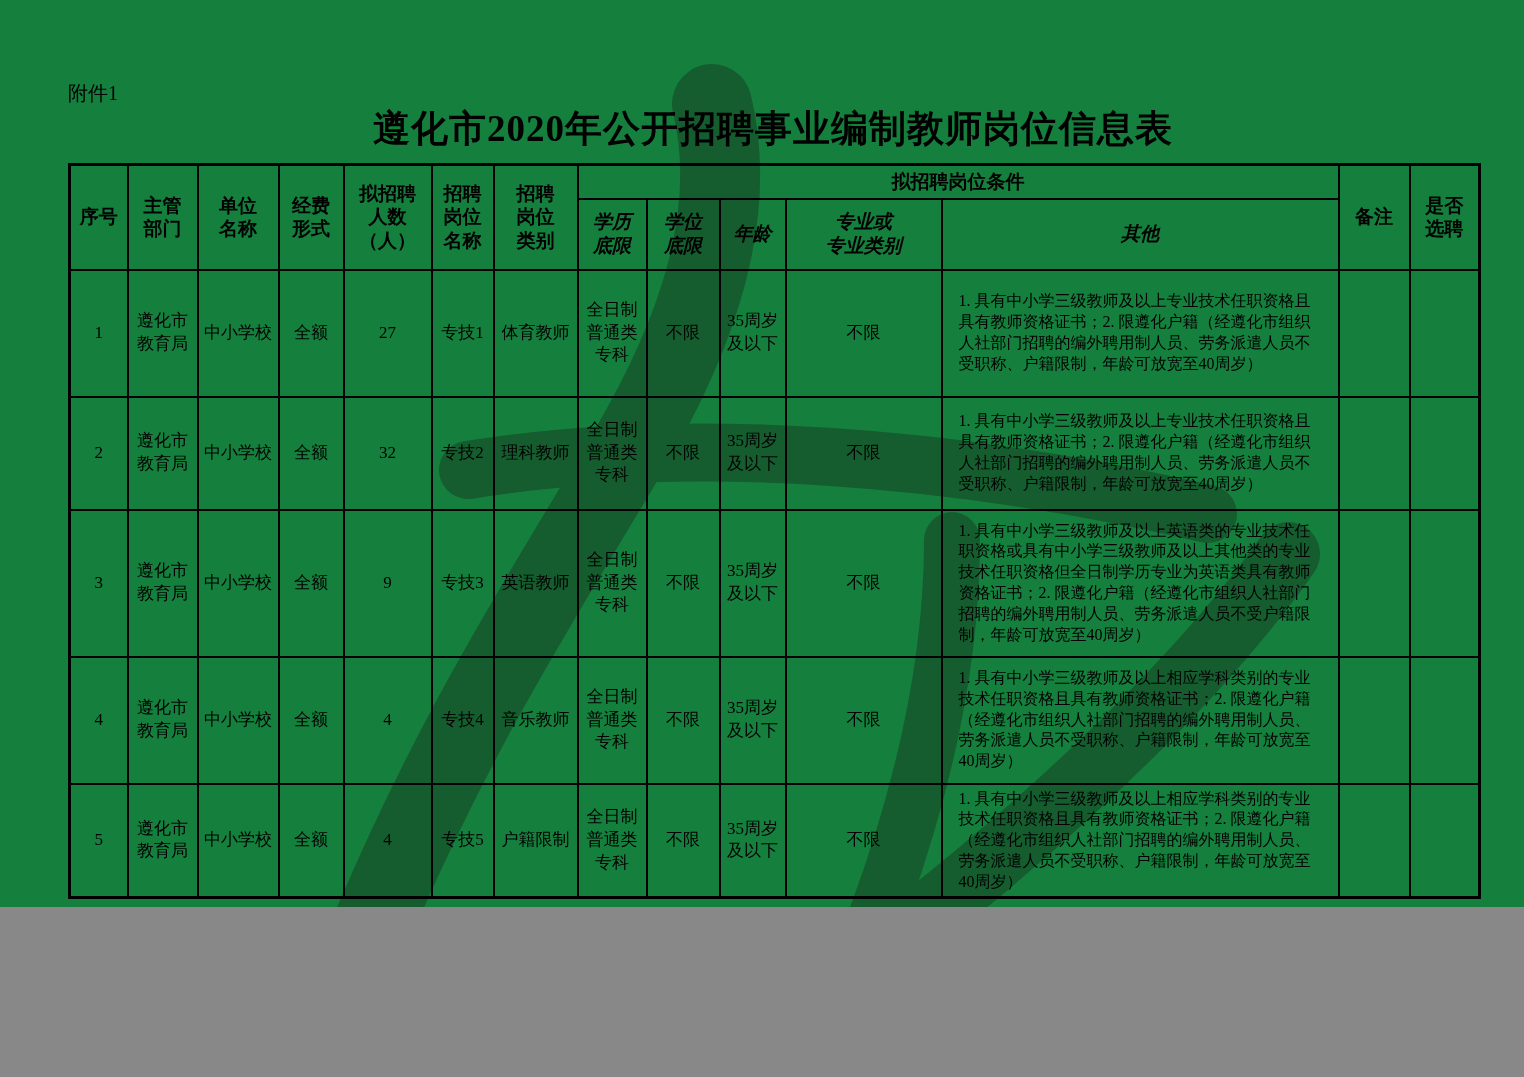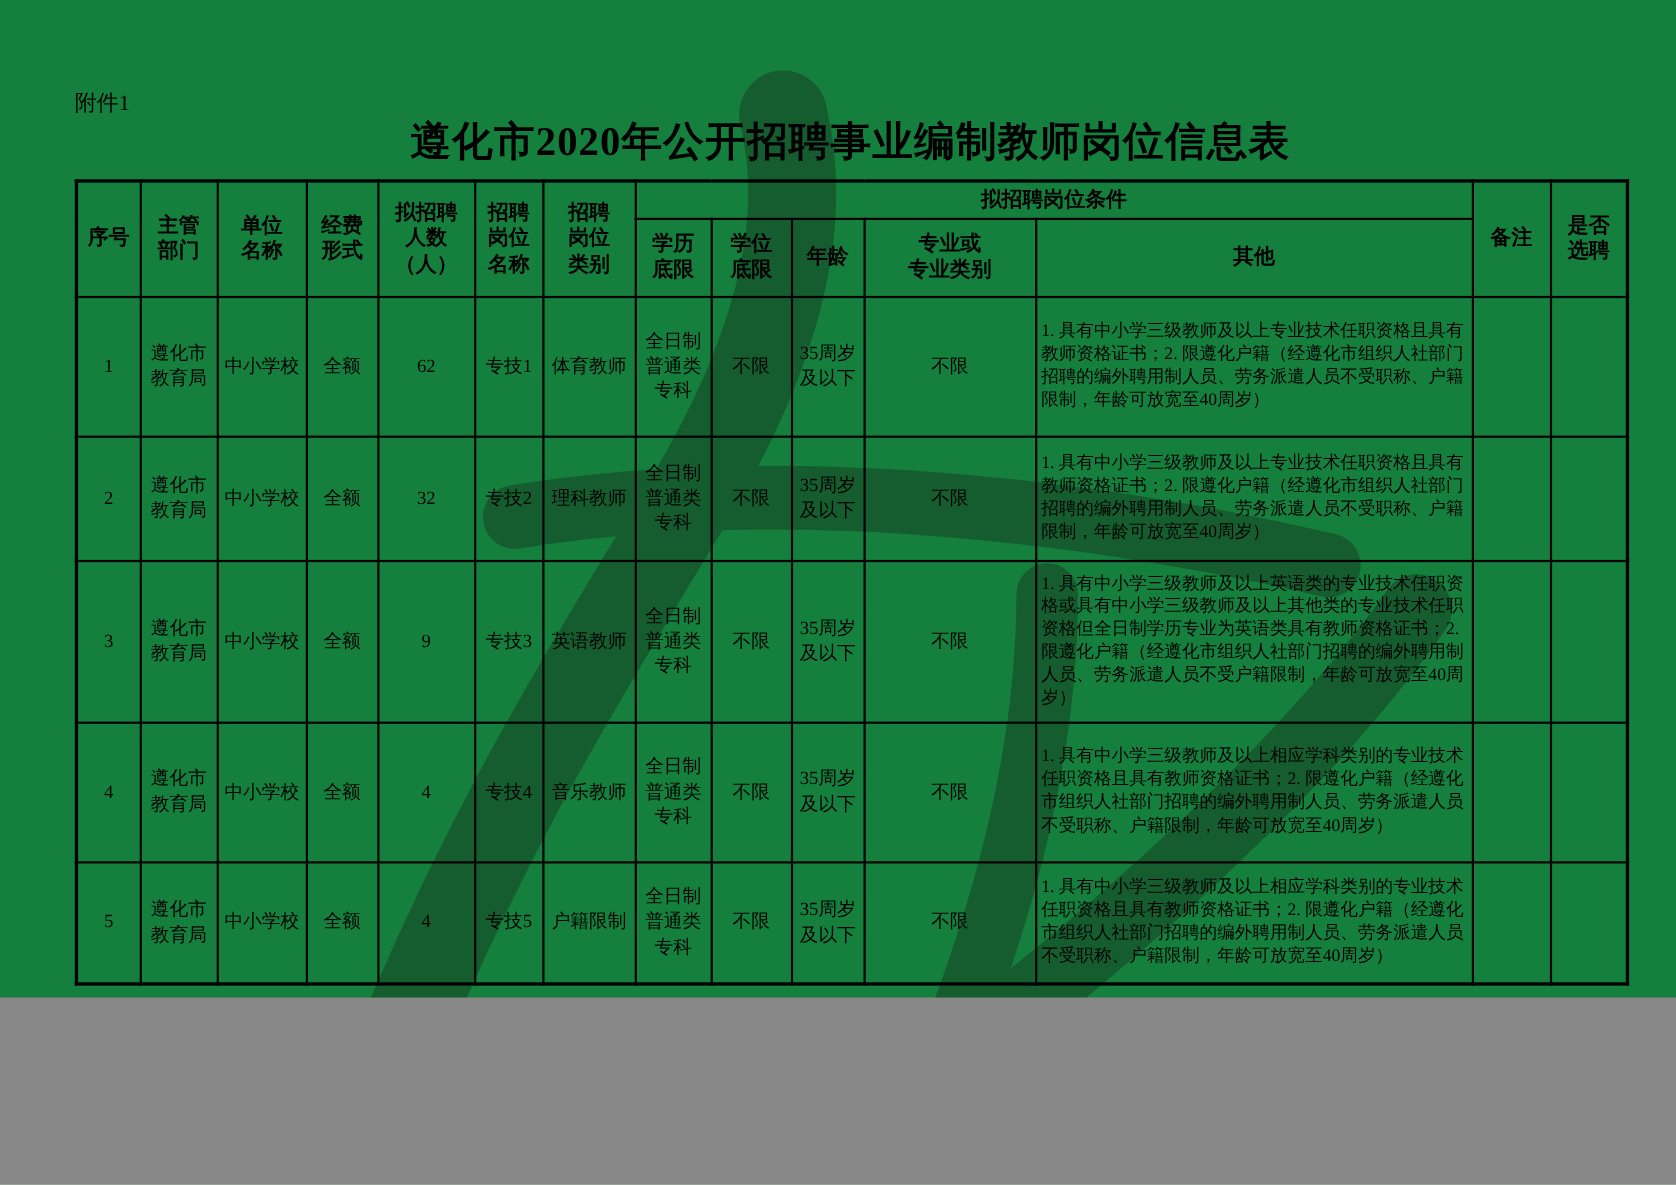--- a/index.html
+++ b/index.html
@@ -38,26 +38,26 @@
     line-height:1.35;
     overflow:hidden;
   }
   .job-table th{
     font-weight:bold;
     font-size:19px;
     white-space:pre-line;
     line-height:1.25;
   }
   .job-table tr.hdr-group{height:34px;}
-  .job-table tr.hdr-sub{height:71px;}
+  .job-table tr.hdr-sub{height:71px;font-style:italic;}
   .job-table td.other-cell{
     text-align:left;
     font-size:16px;
     line-height:1.3;
-    padding:4px 4px;
+    padding:4px 16px;
   }
   .pagenum{
     position:absolute;left:0;top:1028px;width:100%;
     text-align:center;font-size:19px;font-family:Liberation Mono, monospace;
   }
   svg.watermark{
     position:absolute;left:0;top:0;
     mix-blend-mode:multiply;
     pointer-events:none;
   }
@@ -121,21 +121,21 @@
 专业类别</th>
         <th>其他</th>
       </tr>
     </thead>
     <tbody>
       <tr style="height:127px">
         <td>1</td>
         <td>遵化市教育局</td>
         <td>中小学校</td>
         <td>全额</td>
-        <td>62</td>
+        <td>27</td>
         <td>专技1</td>
         <td>体育教师</td>
         <td>全日制普通类专科</td>
         <td>不限</td>
         <td>35周岁及以下</td>
         <td>不限</td>
         <td class="other-cell">1. 具有中小学三级教师及以上专业技术任职资格且具有教师资格证书；2. 限遵化户籍（经遵化市组织人社部门招聘的编外聘用制人员、劳务派遣人员不受职称、户籍限制，年龄可放宽至40周岁）</td>
         <td></td>
         <td></td>
       </tr>

